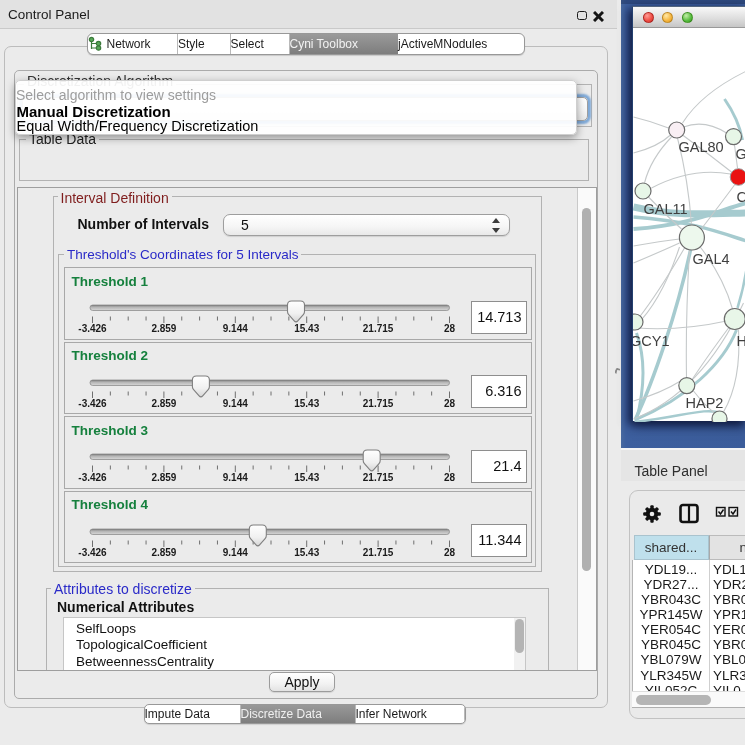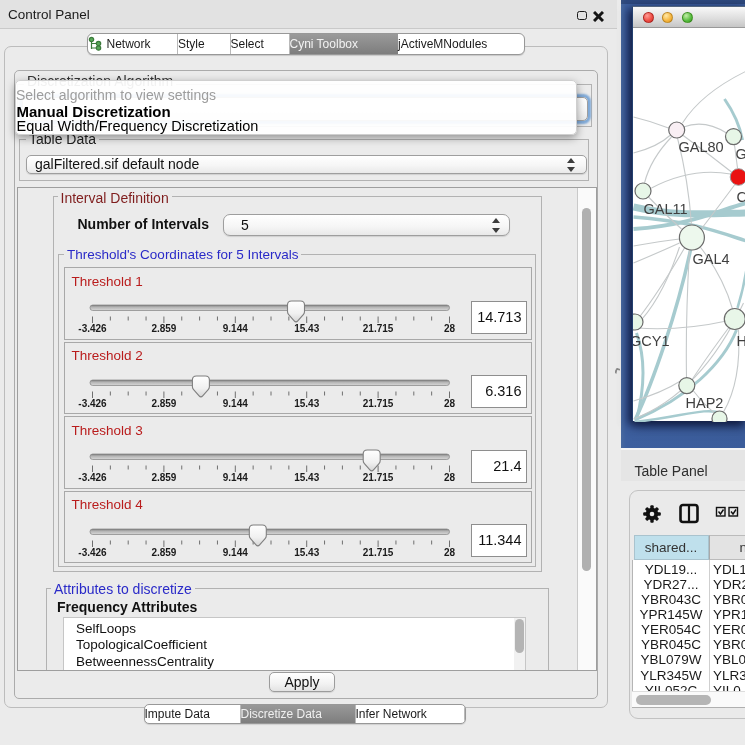--- a/index.html
+++ b/index.html
@@ -30,21 +30,21 @@
 .arr { position:absolute; width:10px; }
 .arr:before, .arr:after { content:""; position:absolute; left:0; border-left:4px solid transparent; border-right:4px solid transparent; }
 .arr:before { top:0; border-bottom:5.5px solid #3c3c3c; }
 .arr:after { bottom:0; border-top:5.5px solid #3c3c3c; }
 
 #viewport { left:16.5px; top:186.5px; width:580px; height:484px; border:1px solid #9e9e9e; background:#ebebeb; overflow:hidden; }
 #vscroll { position:absolute; right:0; top:0; width:18.5px; height:100%; background:#fafafa; border-left:1px solid #c9c9c9; }
 #vthumb { position:absolute; left:4px; top:20px; width:9px; height:363px; border-radius:5px; background:#b0b0b0; }
 
 .tpanel { position:absolute; left:63.5px; width:468px; height:72.5px; border:1px solid #a8a8a8; }
-.tpanel .ptitle { position:absolute; left:7px; top:5.5px; font-size:13.5px; font-weight:normal; color:#b91c1c; }
+.tpanel .ptitle { position:absolute; left:7px; top:5.5px; font-size:13.5px; font-weight:bold; color:#15803d; }
 .tpanel .vbox { position:absolute; left:406px; top:32.5px; width:56px; height:33px; background:#fff; border:1.2px solid #8e8e8e; font-size:14.5px; color:#111; text-align:right; line-height:31px; padding-right:4px; }
 .slid { position:absolute; }
 
 #nlist { position:absolute; left:45.5px; top:429.5px; width:463px; height:54px; background:#fff; border:1px solid #c6c6c6; overflow:hidden; }
 #nlist .li { position:absolute; left:12px; font-size:13.5px; color:#111; }
 #lscroll { position:absolute; right:0; top:0; width:11px; height:100%; background:#f1f1f1; }
 #lthumb { position:absolute; left:1px; top:1px; width:9px; height:34px; border-radius:5px; background:#b4b4b4; }
 
 #apply { left:269px; top:671.8px; width:66px; height:20px; border:1px solid #9c9c9c; border-radius:5px; background:linear-gradient(#ffffff,#f2f2f2 60%,#e3e3e3); font-size:14px; color:#111; text-align:center; line-height:18px; box-shadow:0 1px 1px rgba(0,0,0,0.1); }
 
@@ -88,24 +88,20 @@
     </svg>
   <div class="abs" id="outer"></div>
   <div class="abs" id="cyni"></div>
 
   <div class="grp" style="left:16.5px;top:83.5px;width:575px;height:43px"></div>
   <div class="gtitle" style="left:24px;top:73px;color:#333">Discretization Algorithm</div>
   <div class="combo" style="left:22px;top:96.5px;width:566px;height:24px;box-shadow:0 0 2px 2.5px rgba(100,152,210,0.8)"></div>
 
   <div class="grp" style="left:19px;top:139px;width:570px;height:41.5px"></div>
   <div class="gtitle" style="left:26px;top:131px;color:#222">Table Data</div>
-  <div class="combo" style="left:26px;top:154.5px;width:561px;height:19.5px">
-      <span class="txt">galFiltered.sif default node</span>
-      <span class="arr" style="right:9px;top:2.5px;height:14px"></span>
-    </div>
 
   <div class="abs" id="viewport">
 
     <div class="grp" style="left:35.5px;top:8.5px;width:489px;height:375.5px"></div>
     <div class="gtitle" style="left:40px;top:2px;color:#7f1d1d">Interval Definition</div>
     <div style="position:absolute;left:60px;top:28.5px;font-size:14px;font-weight:bold;color:#111">Number of Intervals</div>
     <div class="combo" style="left:205.5px;top:26px;width:286.5px;height:22px;border-radius:7px">
         <span class="txt" style="left:17px">5</span>
         <span class="arr" style="right:7px;top:3.5px;height:15px"></span>
       </div>
@@ -312,21 +308,21 @@
               <text x="384.50" y="63.5" text-anchor="middle">28</text>
             </g>
 <path d="M 184.3,37 q0,-4 4,-4 h9 q4,0 4,4 v6.5 q0,1.8 -1.2,3.2 l-5.5,6.2 q-1.8,2 -3.6,0 l-5.5,-6.2 q-1.2,-1.4 -1.2,-3.2 z" fill="url(#th490.8)" stroke="#7f7f7f" stroke-width="1.1"></path>
 </svg>
 <div class="ptitle">Threshold 4</div>
 <div class="vbox">11.344</div>
 </div>
     </div>
     <div class="grp" style="left:28.5px;top:400.5px;width:503px;height:90px"></div>
     <div class="gtitle" style="left:33.5px;top:393.5px;color:#2a2ac8">Attributes to discretize</div>
-    <div style="position:absolute;left:39.5px;top:411px;font-size:14px;font-weight:bold;color:#111">Frequency Attributes</div>
+    <div style="position:absolute;left:39.5px;top:411px;font-size:14px;font-weight:bold;color:#111">Numerical Attributes</div>
     <div id="nlist">
       <div class="li" style="top:2.5px">SelfLoops</div>
       <div class="li" style="top:19px">TopologicalCoefficient</div>
       <div class="li" style="top:35.5px">BetweennessCentrality</div>
       <div id="lscroll">
           <div id="lthumb"></div>
         </div>
     </div>
     <div id="vscroll">
         <div id="vthumb"></div>

